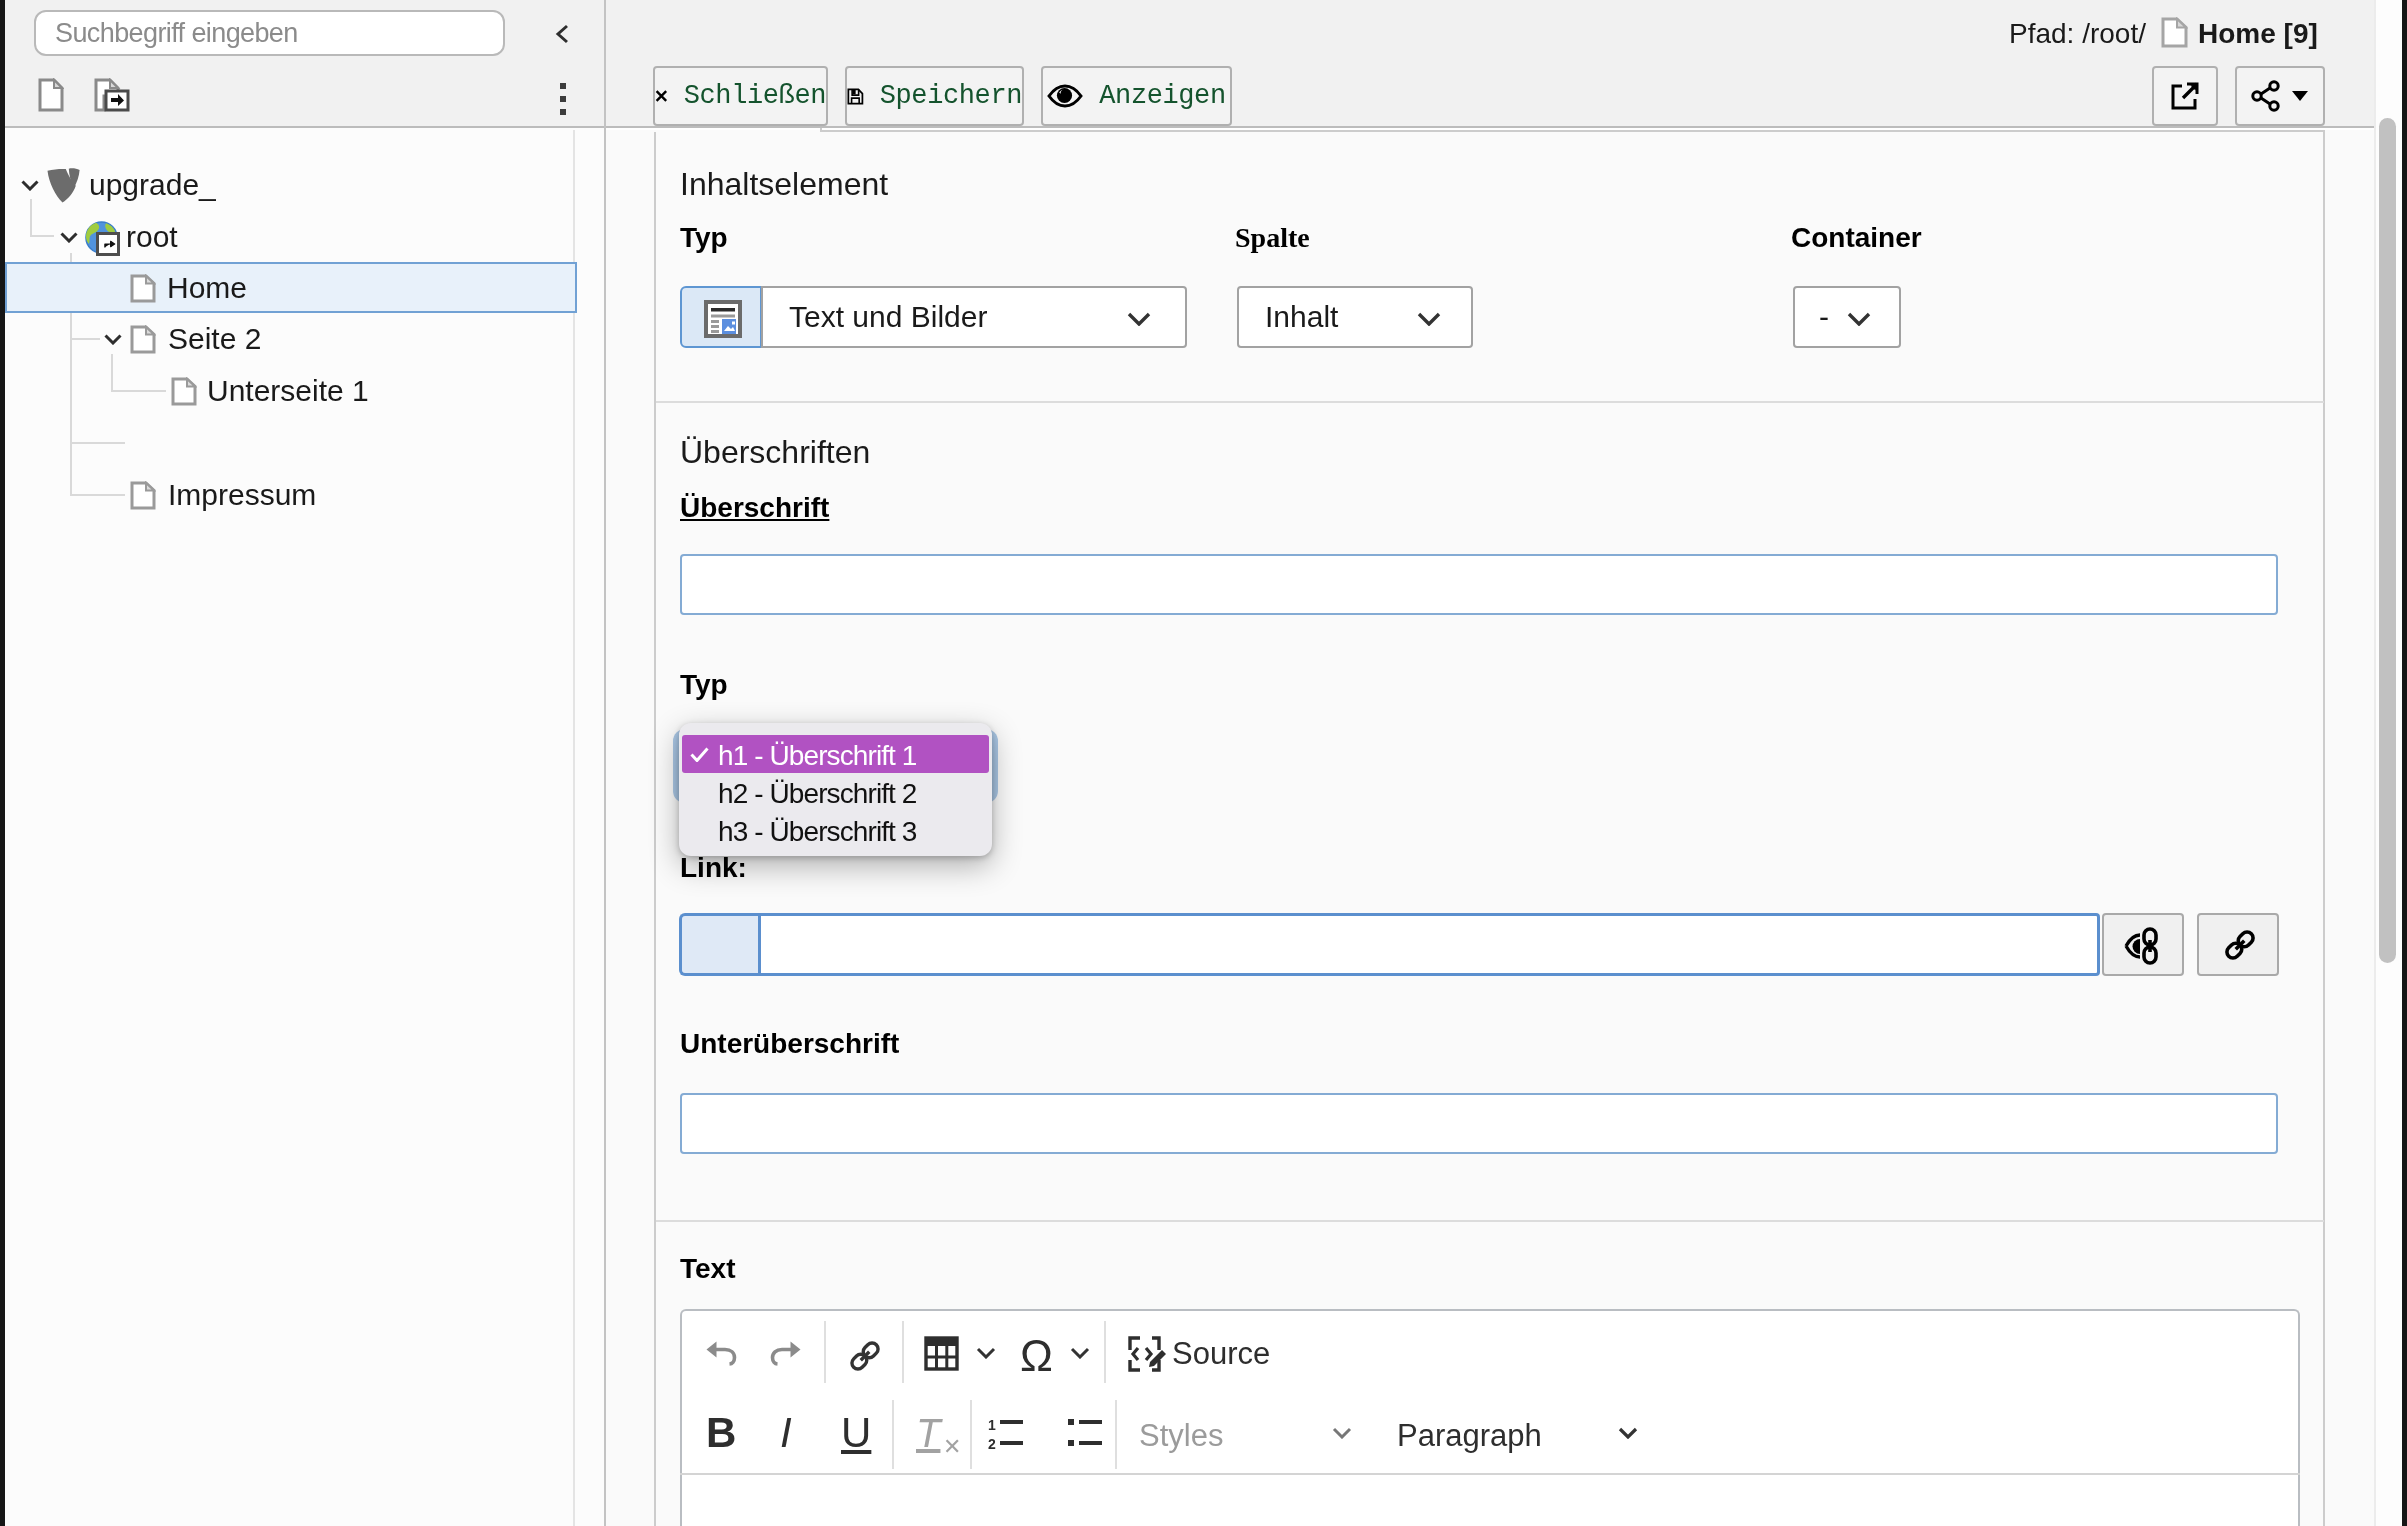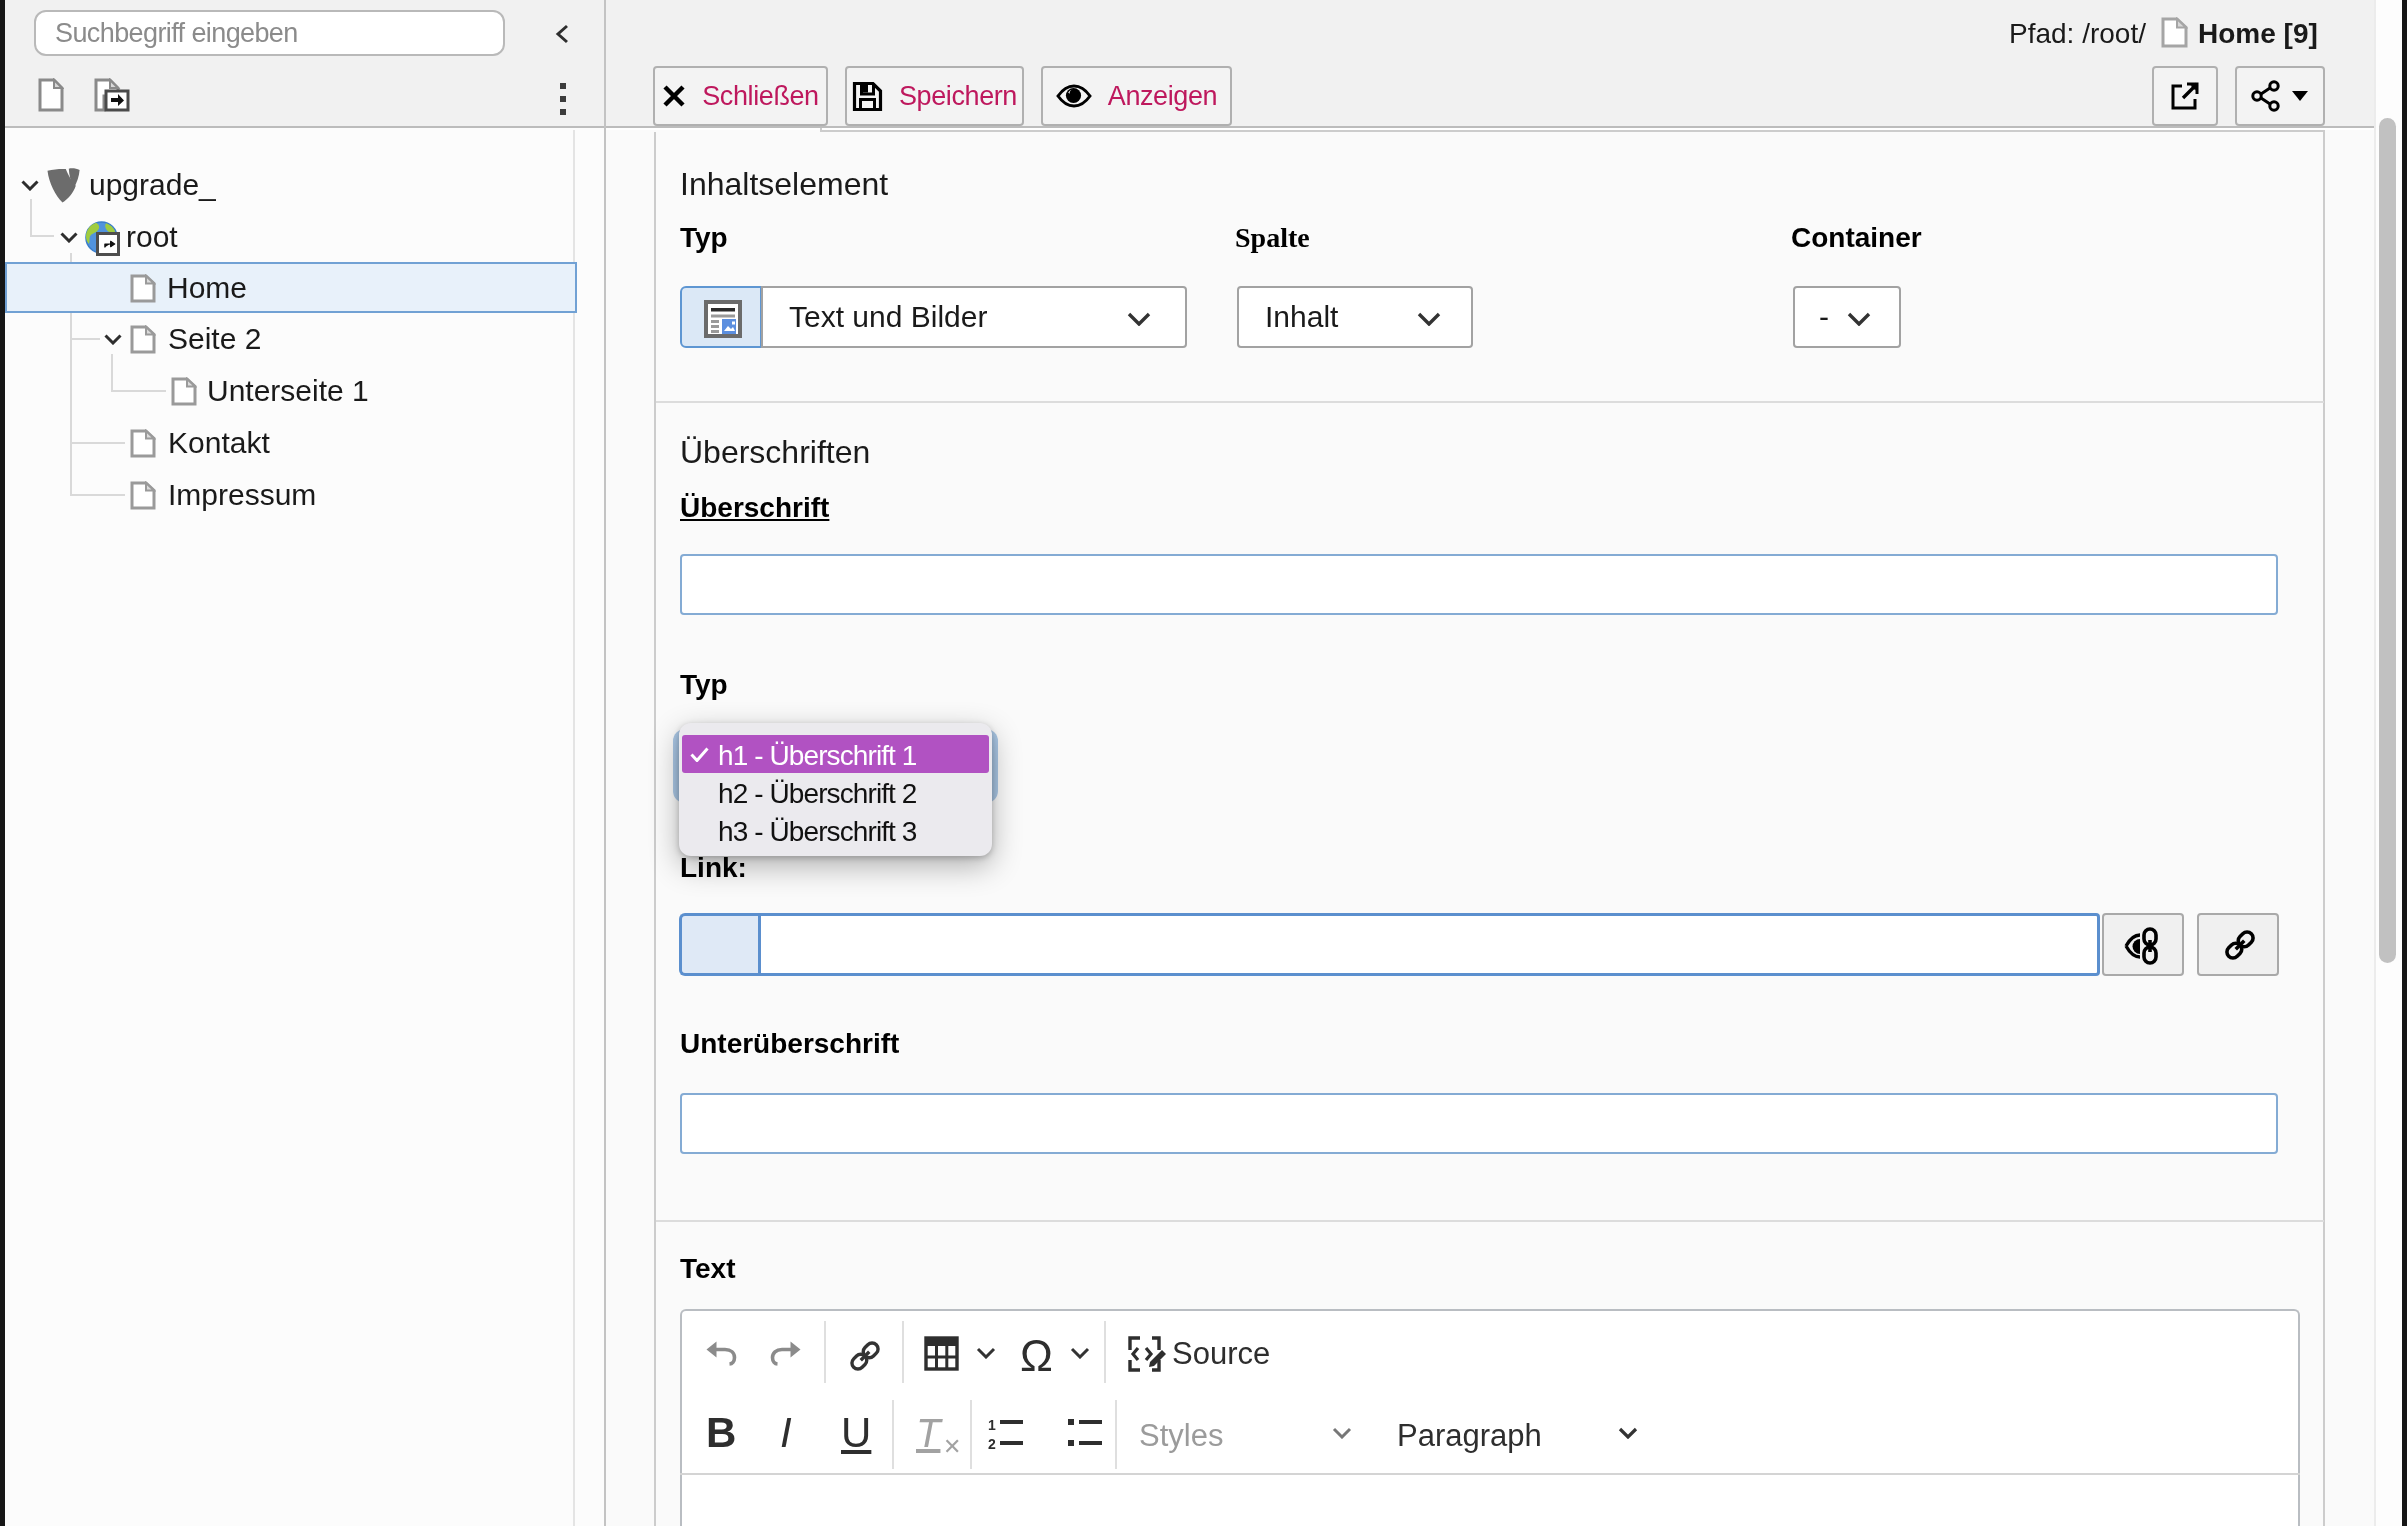--- a/index.html
+++ b/index.html
@@ -21,21 +21,21 @@
 .trow .lbl { position:absolute; top:50%; transform:translateY(-50%); white-space:pre; }
 #rowHome { left:0px; top:262px; width:572px; height:51px; background:#e8f1fa; border:2px solid #71a1d4; }
 
 .tl { position:absolute; background:#d9d9d9; }
 
 
 #divider { left:604px; top:0; width:2px; height:1526px; background:#c3c3c3; }
 
 
 #docheader { left:606px; top:0; width:1768px; height:128px; background:#f1f1f1; border-bottom:2px solid #bcbcbc; }
-.btn { position:absolute; top:66px; height:60px; background:#f3f3f3; border:2px solid #b0b0b0; border-radius:4px; font-size:27px; letter-spacing:-0.4px; color:#be185d; display:flex; align-items:center; justify-content:center; }
+.btn { position:absolute; top:66px; height:60px; background:#f3f3f3; border:2px solid #b0b0b0; border-radius:4px; font-size:27px; letter-spacing:-0.4px; color:#14532d; display:flex; align-items:center; justify-content:center;font-family:Liberation Mono, monospace; }
 .pfad { position:absolute; top:18px; font-size:28px; color:#1a1a1a; }
 
 
 #modbody { left:606px; top:130px; width:1768px; height:1396px; background:#fafafa; }
 #panelL { left:654px; top:132px; width:2px; height:1394px; background:#cccccc; }
 #panelR { left:2323px; top:132px; width:2px; height:1394px; background:#cccccc; }
 #panelT { left:820px; top:130px; width:1505px; height:2px; background:#cccccc; }
 #tabstub { left:820px; top:128px; width:2px; height:4px; background:#cccccc; }
 .sep { position:absolute; left:656px; width:1668px; height:2px; background:#dcdcdc; }
 
@@ -153,27 +153,20 @@
   </div>
 
   <div class="trow" style="top:365px;">
     <svg class="abs" style="left:166px;top:12px" width="26" height="29" viewBox="0 0 26 29">
       <path d="M2 2 H16 L24 9.5 V27 H2 Z" fill="#fff" stroke="#9a9a9a" stroke-width="3"></path>
       <path d="M16 2 L16 9.5 L24 9.5 Z" fill="#dcdcdc" stroke="#9a9a9a" stroke-width="2"></path>
     </svg>
     <div class="lbl" style="left:202px;">Unterseite 1</div>
   </div>
 
-  <div class="trow" style="top:417px;">
-    <svg class="abs" style="left:125px;top:12px" width="26" height="29" viewBox="0 0 26 29">
-      <path d="M2 2 H16 L24 9.5 V27 H2 Z" fill="#fff" stroke="#9a9a9a" stroke-width="3"></path>
-      <path d="M16 2 L16 9.5 L24 9.5 Z" fill="#dcdcdc" stroke="#9a9a9a" stroke-width="2"></path>
-    </svg>
-    <div class="lbl" style="left:163px;">Kontakt</div>
-  </div>
 
   <div class="trow" style="top:469px;">
     <svg class="abs" style="left:125px;top:12px" width="26" height="29" viewBox="0 0 26 29">
       <path d="M2 2 H16 L24 9.5 V27 H2 Z" fill="#fff" stroke="#9a9a9a" stroke-width="3"></path>
       <path d="M16 2 L16 9.5 L24 9.5 Z" fill="#dcdcdc" stroke="#9a9a9a" stroke-width="2"></path>
     </svg>
     <div class="lbl" style="left:163px;">Impressum</div>
   </div>
 </div>
 

